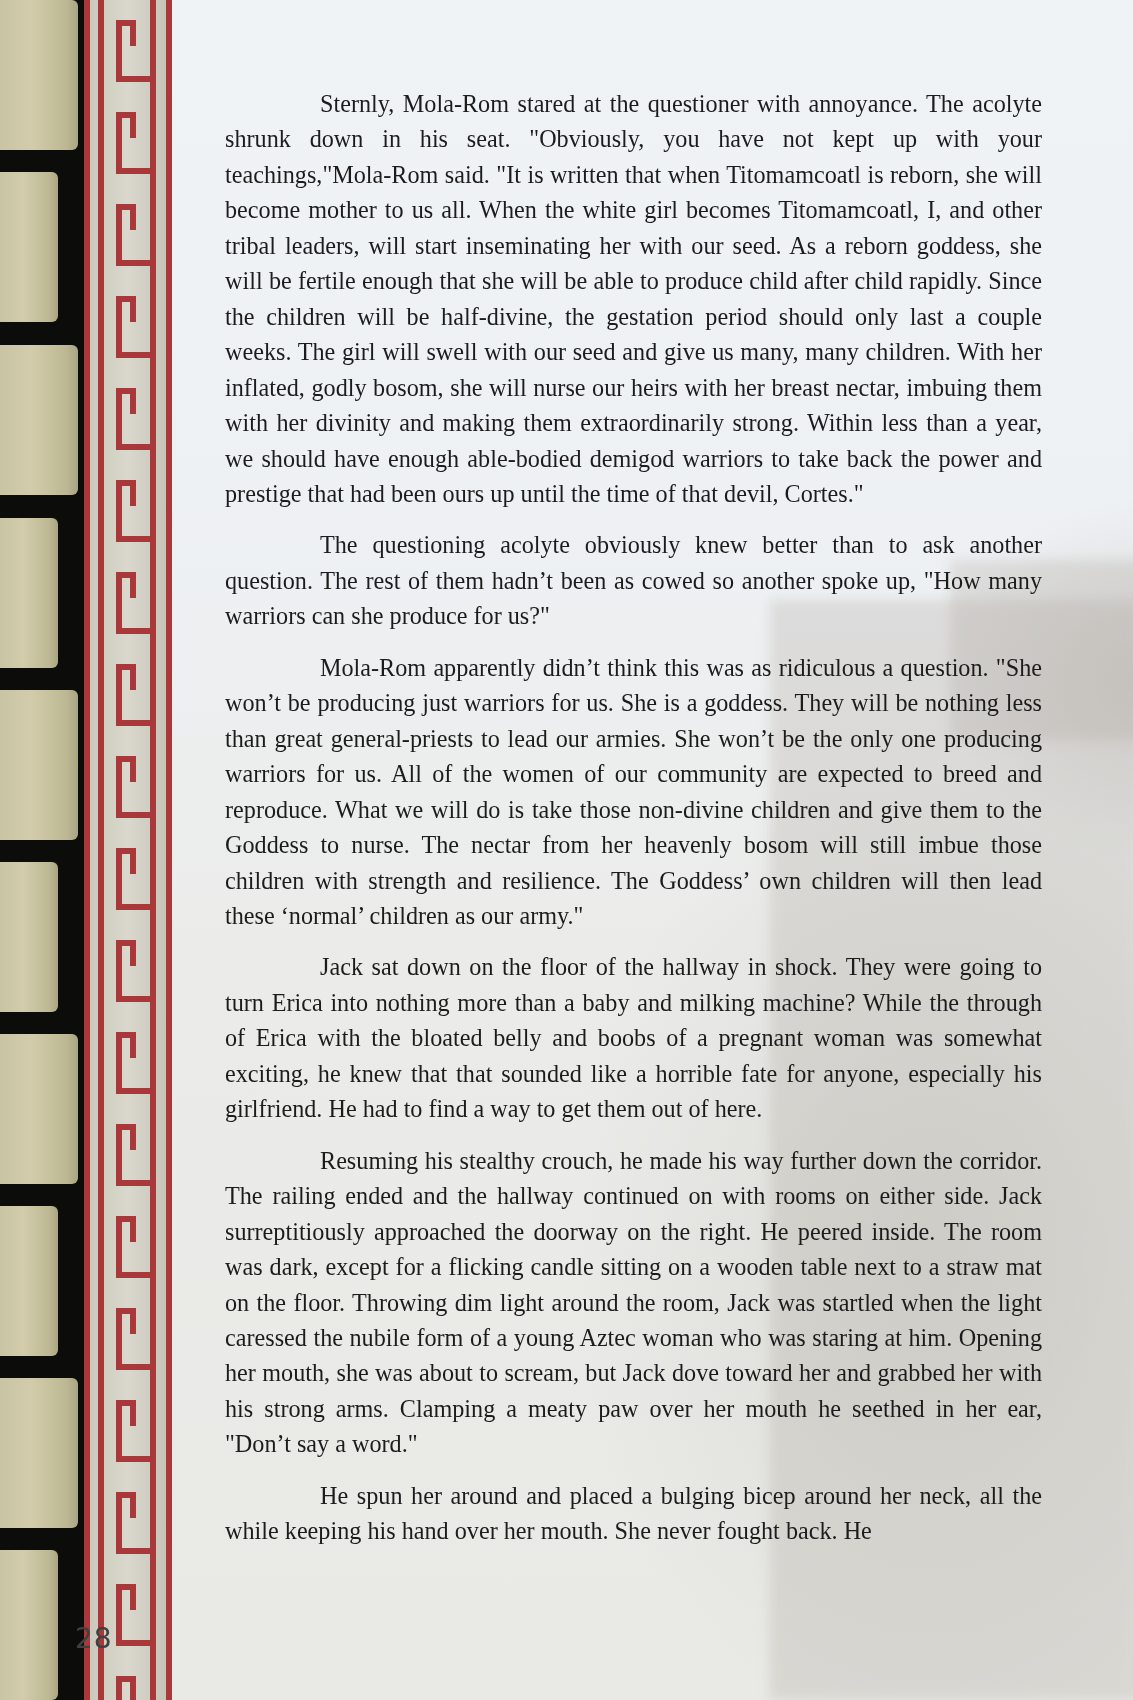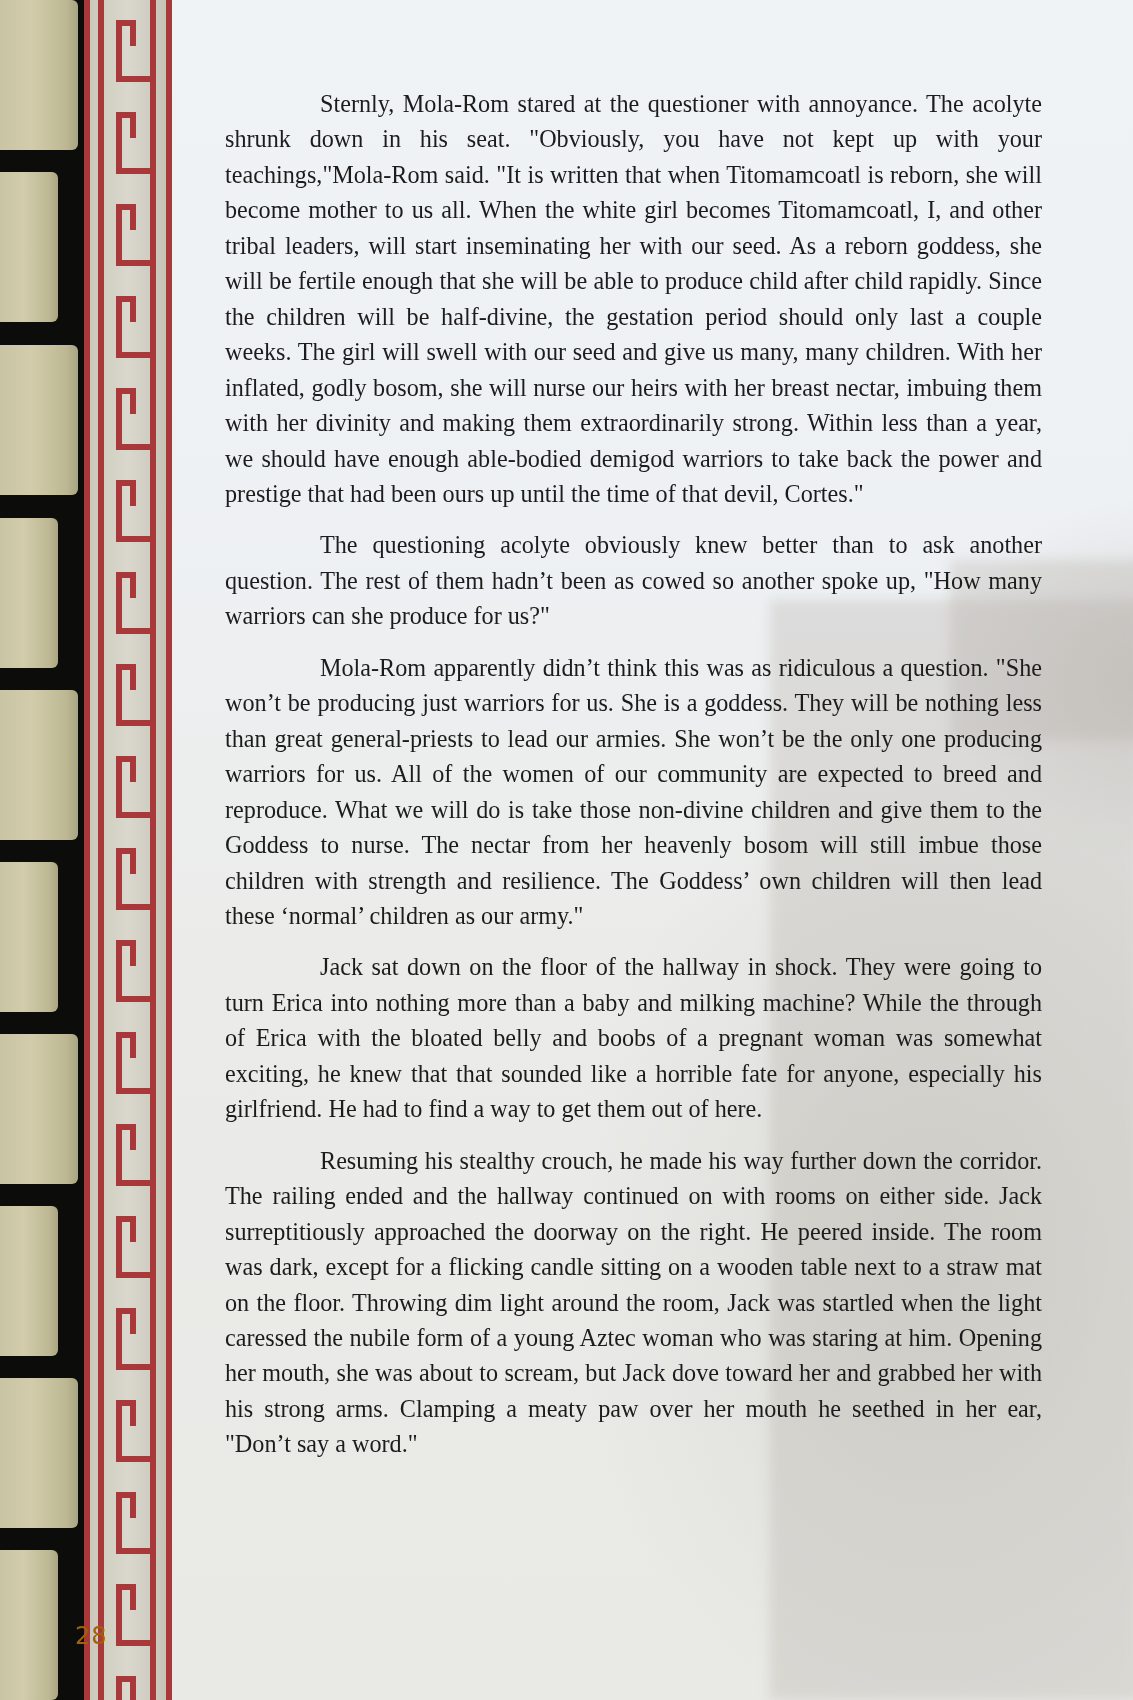--- a/index.html
+++ b/index.html
@@ -34,21 +34,21 @@
   .red-line { position:absolute; top:0; height:1700px; width:6px; background:#a8383a; }
   .key-svg { position:absolute; left:0; top:0; }
   .text-col {
     position:absolute; left:209px; top:70px; width:849px;
     font-size:24.2px; line-height:35.45px; color:#1c1c1c;
     text-align:justify;
   }
   .text-col p { margin:16px; text-indent:95px; }
   .page-number {
     position:absolute; left:75px; top:1622px; font-family:"DejaVu Sans", sans-serif;
-    font-size:24px; color:#a16207; letter-spacing:1px;
+    font-size:28px; color:#404040; letter-spacing:1px;
   }
 </style>
 </head>
 <body>
 
 <div class="page-bg">
   <div class="ruin-block" style="left:600px;top:600px;width:370px;height:1100px;"></div>
   <div class="ruin-block" style="left:780px;top:560px;width:200px;height:180px;"></div>
 </div>
 
@@ -94,13 +94,14 @@
 </div>
 
 <div class="page-number">28</div>
 
 <div class="text-col">
   <p>Sternly, Mola-Rom stared at the questioner with annoyance.  The acolyte shrunk down in his seat.  "Obviously, you have not kept up with your teachings,"Mola-Rom said.  "It is written that when Titomamcoatl is reborn, she will become mother to us all.  When the white girl becomes Titomamcoatl, I, and other tribal leaders, will start inseminating her with our seed.  As a reborn goddess, she will be fertile enough that she will be able to produce child after child rapidly.  Since the children will be half-divine, the gestation period should only last a couple weeks.  The girl will swell with our seed and give us many, many children.  With her inflated, godly bosom, she will nurse our heirs with her breast nectar, imbuing them with her divinity and making them extraordinarily strong.  Within less than a year, we should have enough able-bodied demigod warriors to take back the power and prestige that had been ours up until the time of that devil, Cortes."</p>
   <p>The questioning acolyte obviously knew better than to ask another question.  The rest of them hadn’t been as cowed so another spoke up, "How many warriors can she produce for us?"</p>
   <p>Mola-Rom apparently didn’t think this was as ridiculous a question. "She won’t be producing just warriors for us.  She is a goddess.  They will be nothing less than great general-priests to lead our armies.  She won’t be the only one producing warriors for us.  All of the women of our community are expected to breed and reproduce.  What we will do is take those non-divine children and give them to the Goddess to nurse.  The nectar from her heavenly bosom will still imbue those children with strength and resilience.  The Goddess’ own children will then lead these ‘normal’ children as our army."</p>
   <p>Jack sat down on the floor of the hallway in shock.  They were going to turn Erica into nothing more than a baby and milking machine? While the through of Erica with the bloated belly and boobs of a pregnant woman was somewhat exciting, he knew that that sounded like a horrible fate for anyone, especially his girlfriend.  He had to find a way to get them out of here.</p>
   <p>Resuming his stealthy crouch, he made his way further down the corridor.  The railing ended and the hallway continued on with rooms on either side.  Jack surreptitiously approached the doorway on the right.  He peered inside.  The room was dark, except for a flicking candle sitting on a wooden table next to a straw mat on the floor.  Throwing dim light around the room, Jack was startled when the light caressed the nubile form of a young Aztec woman who was staring at him.  Opening her mouth, she was about to scream, but Jack dove toward her and grabbed her with his strong arms.  Clamping a meaty paw over her mouth he seethed in her ear, "Don’t say a word."</p>
+  <p>He spun her around and placed a bulging bicep around her neck, all the while keeping his hand over her mouth.  She never fought back.  He</p>
 </div>
 
 </body></html>

